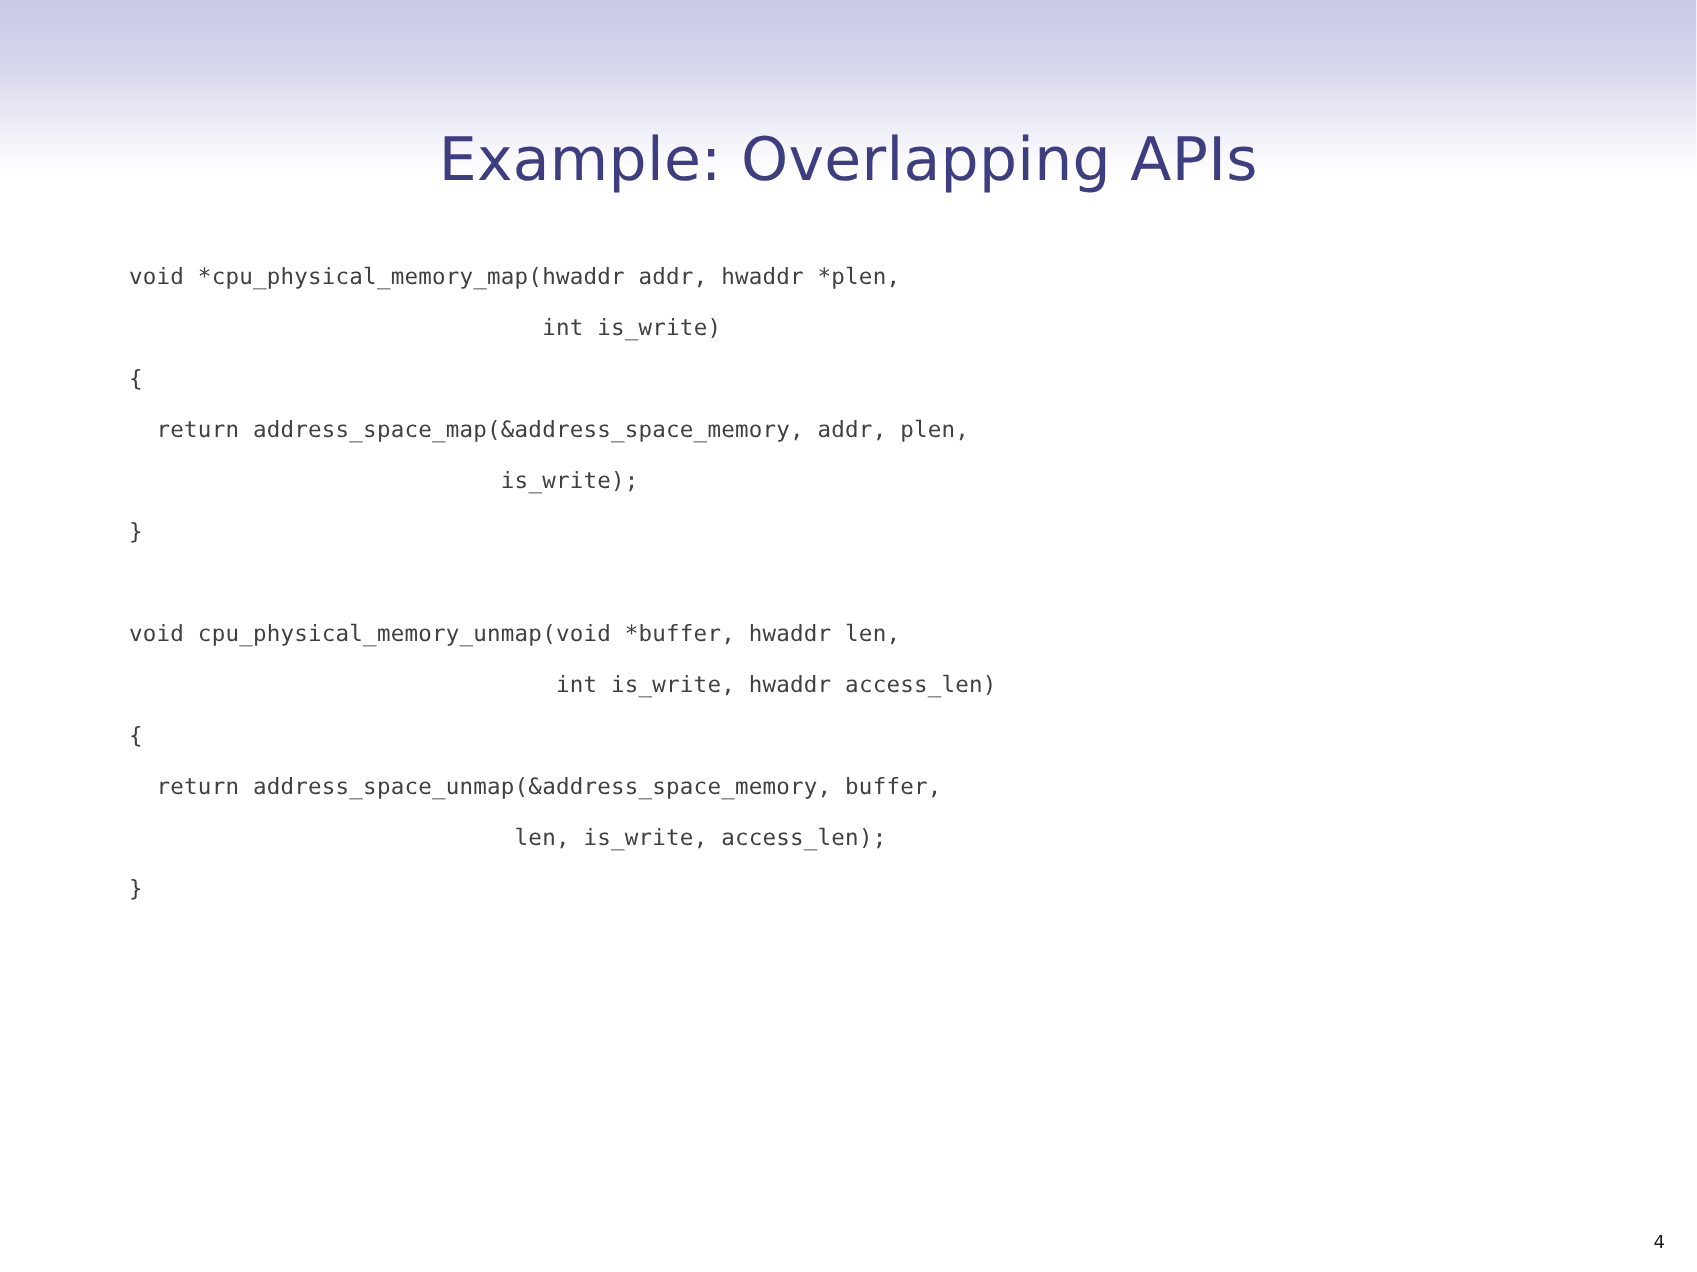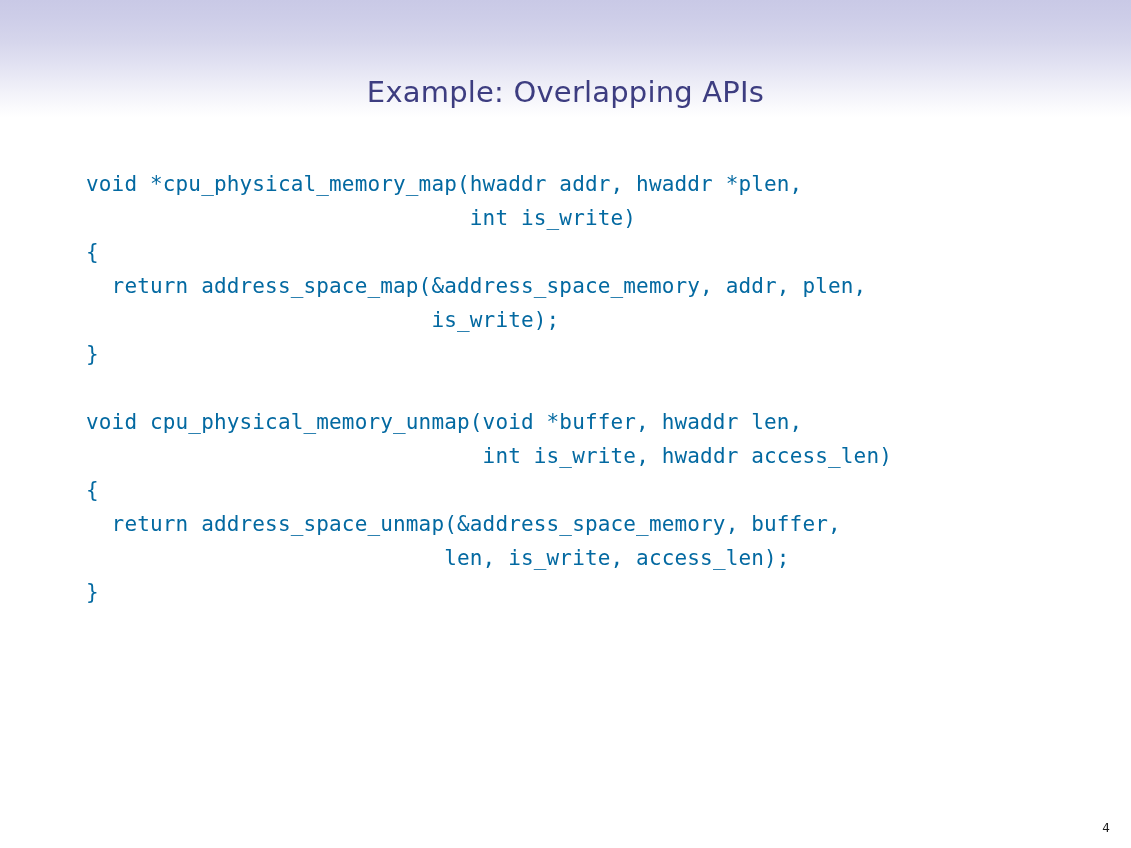--- a/index.html
+++ b/index.html
@@ -48,38 +48,38 @@
   #title-block {
     position: absolute;
     left: 0;
     top: 58px;
     width: 1131px;
     text-align: center;
   }
   #slide-title {
     display: inline-block;
     font-family: "DejaVu Sans", "Liberation Sans", sans-serif;
-    font-size: 29px;
+    font-size: 40px;
     font-weight: 400;
     letter-spacing: 0.2px;
     color: #3d3d80;
     line-height: 1.1;
     white-space: pre;
   }
 
   
   #code-block {
     position: absolute;
     left: 86px;
     top: 167px;
     width: 1000px;
     font-family: "DejaVu Sans Mono", "Liberation Mono", monospace;
-    font-size: 21px;
+    font-size: 15px;
     line-height: 34px;
-    color: #0369a1;
+    color: #404040;
     white-space: pre;
     letter-spacing: 0.15px;
   }
   .code-line {
     white-space: pre;
     min-height: 34px;
   }
   .code-line.blank {
     height: 34px;
   }

